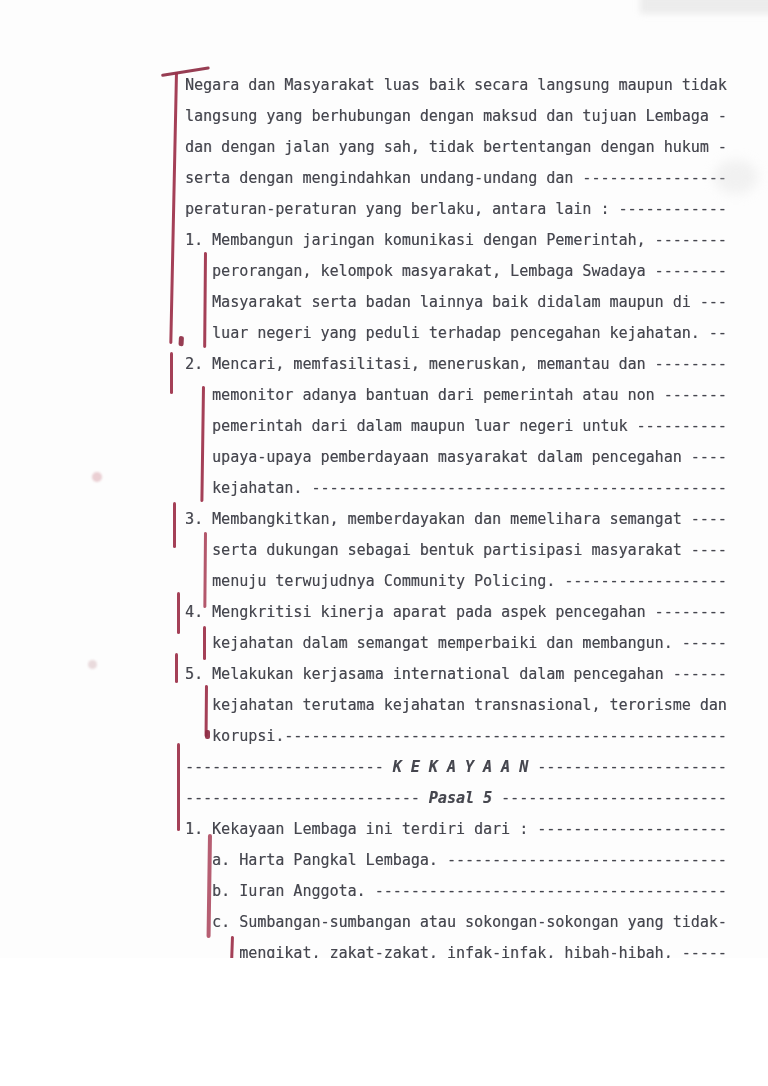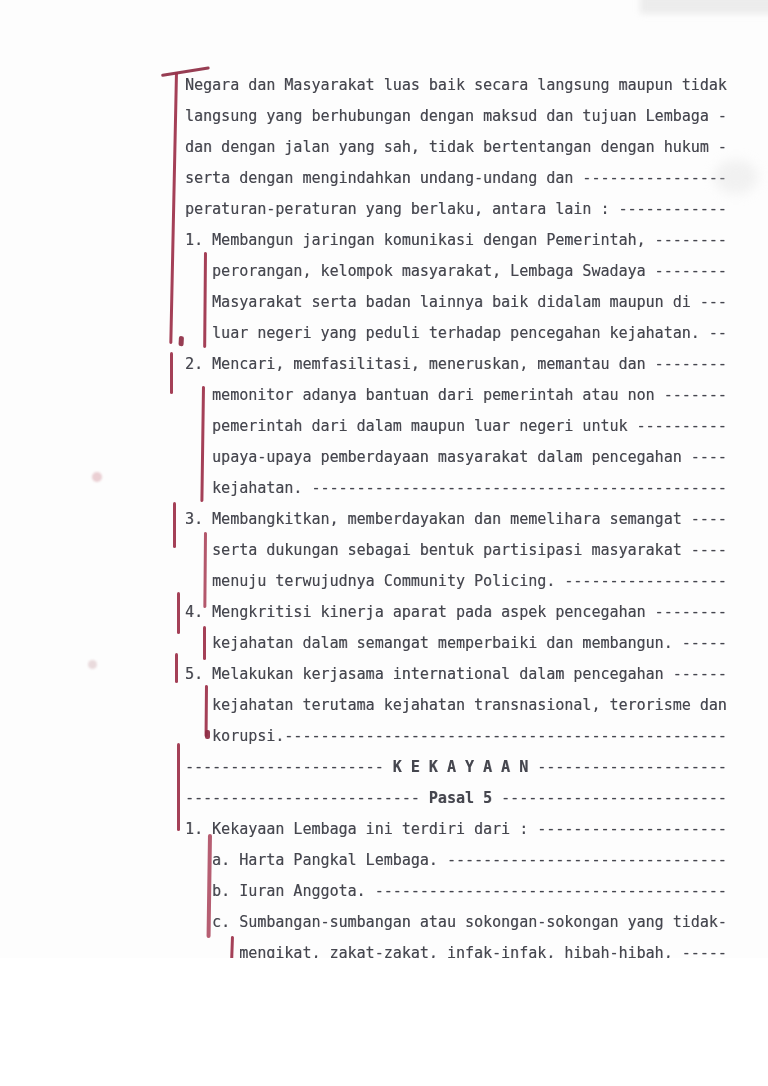--- a/index.html
+++ b/index.html
@@ -15,21 +15,21 @@
     position:absolute;
     left:185px;top:70px;
     font-size:15px;
     line-height:31px;
     letter-spacing:0;
     color:#45464e;
     white-space:pre;
     text-shadow:0.4px 0.4px 0.6px rgba(62,63,74,0.45);
   }
   .typed .line{height:31px;}
-  .typed .b{font-weight:bold;}
+  .typed .b{font-weight:bold;font-style:italic;}
   
   .marks .mark{
     position:absolute;
     transform-origin:top left;
     border-radius:2px;
     opacity:0.92;
   }
   
   .pagenum{
     position:absolute;

